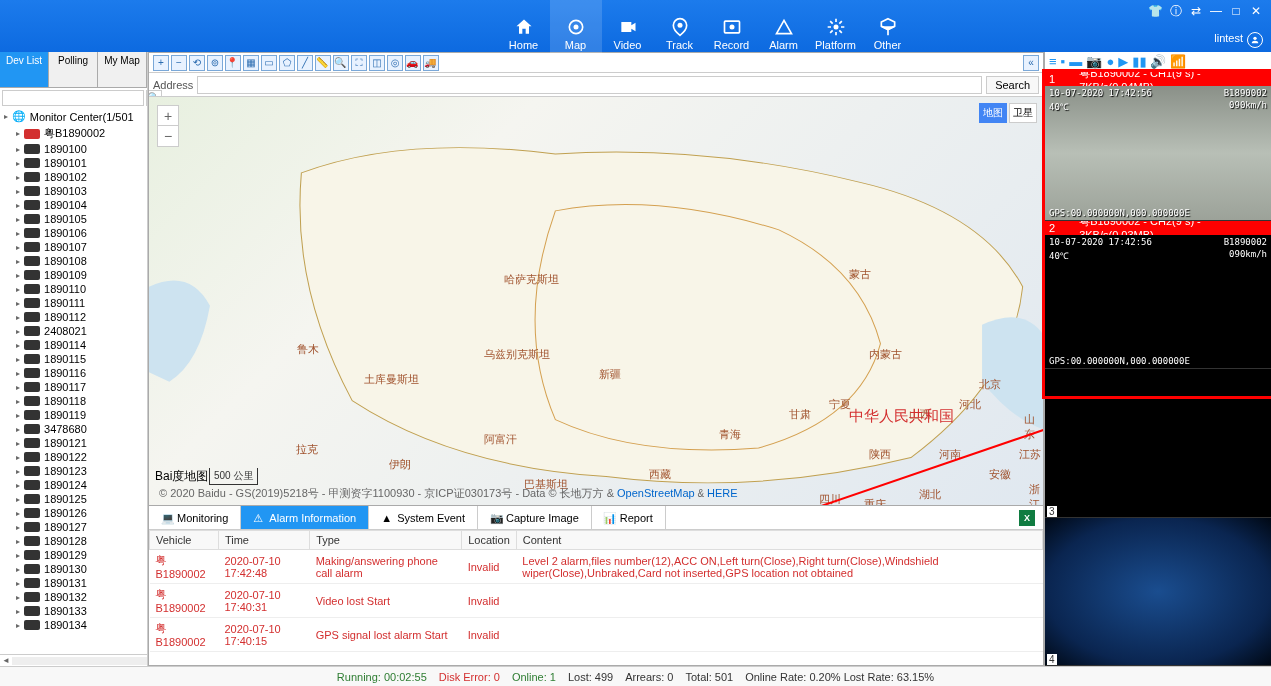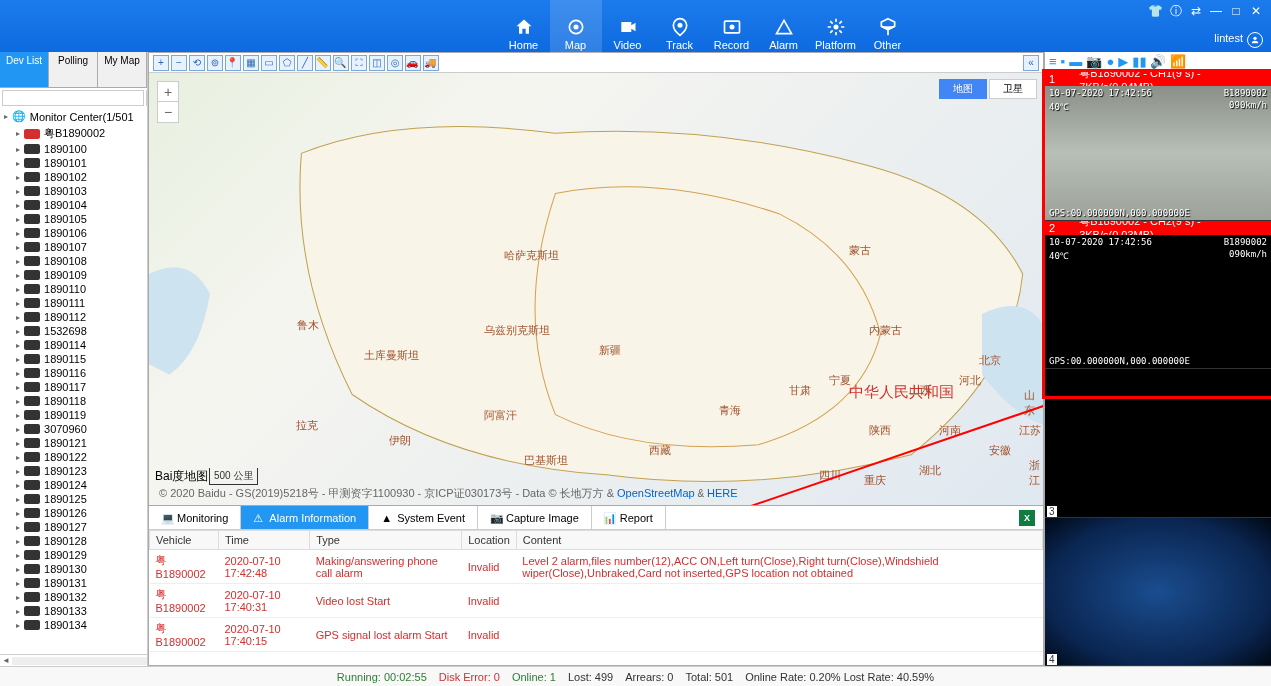--- a/index.html
+++ b/index.html
@@ -41,21 +41,21 @@
 .address-bar{height:24px;border-bottom:1px solid #ccc;display:flex;align-items:center;padding:0 4px;gap:4px}
 .address-bar label{font-size:11px;color:#555}
 .address-bar input{flex:1;border:1px solid #ccc;height:18px;padding:0 4px;font-size:11px}
 .address-bar .search-btn{padding:2px 8px;border:1px solid #ccc;background:#f8f8f8;cursor:pointer;font-size:11px}
 .map-container{flex:1;position:relative;background:#f5f5f0;overflow:hidden}
 .map-bg{position:absolute;inset:0;background:linear-gradient(135deg,#e8f0e0 0%,#f5f5f0 30%,#e0e8f0 100%)}
 .map-svg{position:absolute;inset:0;width:100%;height:100%}
 .map-label{position:absolute;font-size:11px;color:#a0522d;font-family:SimSun,serif}
 .map-label.red{color:#d32f2f;font-size:15px}
 .map-badges{position:absolute;top:6px;right:6px;display:flex;gap:2px}
-.map-badge{padding:2px 13px;font-size:10px;background:#fff;border:1px solid #ccc;cursor:pointer}
+.map-badge{padding:2px 3px;font-size:10px;background:#fff;border:1px solid #ccc;cursor:pointer}
 .map-badge.active{background:#4285f4;color:#fff;border-color:#4285f4}
 .zoom-ctrl{position:absolute;left:8px;top:8px;display:flex;flex-direction:column;border:1px solid #ccc;background:#fff}
 .zoom-ctrl span{width:20px;height:20px;display:flex;align-items:center;justify-content:center;border-bottom:1px solid #ccc;cursor:pointer;font-size:14px;color:#666}
 .zoom-ctrl span:last-child{border:none}
 .baidu-logo{position:absolute;left:6px;bottom:20px;font-size:12px;display:flex;align-items:center;gap:2px}
 .scale{position:absolute;left:60px;bottom:20px;font-size:10px;color:#333;padding:1px 4px;border-bottom:1px solid #333;border-left:1px solid #333;border-right:1px solid #333}
 .attribution{position:absolute;left:10px;bottom:4px;font-size:10px;color:#666}
 .attribution a{color:#06c}
 .bottom-panel{height:160px;border-top:1px solid #aaa;display:flex;flex-direction:column}
 .bottom-tabs{height:24px;display:flex;border-bottom:1px solid #ccc;align-items:center}
@@ -234,21 +234,21 @@
           <div class="tree-item">
             <span class="cam-icon"></span>
             <span>1890111</span>
           </div>
           <div class="tree-item">
             <span class="cam-icon"></span>
             <span>1890112</span>
           </div>
           <div class="tree-item">
             <span class="cam-icon"></span>
-            <span>1532698</span>
+            <span>2408021</span>
           </div>
           <div class="tree-item">
             <span class="cam-icon"></span>
             <span>1890114</span>
           </div>
           <div class="tree-item">
             <span class="cam-icon"></span>
             <span>1890115</span>
           </div>
           <div class="tree-item">
@@ -262,21 +262,21 @@
           <div class="tree-item">
             <span class="cam-icon"></span>
             <span>1890118</span>
           </div>
           <div class="tree-item">
             <span class="cam-icon"></span>
             <span>1890119</span>
           </div>
           <div class="tree-item">
             <span class="cam-icon"></span>
-            <span>3070960</span>
+            <span>3478680</span>
           </div>
           <div class="tree-item">
             <span class="cam-icon"></span>
             <span>1890121</span>
           </div>
           <div class="tree-item">
             <span class="cam-icon"></span>
             <span>1890122</span>
           </div>
           <div class="tree-item">
@@ -346,20 +346,25 @@
       <span class="toolbar-btn">⬠</span>
       <span class="toolbar-btn">╱</span>
       <span class="toolbar-btn">📏</span>
       <span class="toolbar-btn">🔍</span>
       <span class="toolbar-btn">⛶</span>
       <span class="toolbar-btn">◫</span>
       <span class="toolbar-btn">◎</span>
       <span class="toolbar-btn">🚗</span>
       <span class="toolbar-btn">🚚</span>
       <span class="toolbar-btn" style="margin-left:auto">«</span>
+    </div>
+    <div class="address-bar">
+      <label>Address</label>
+      <input type="text" style="">
+      <span class="search-btn">Search</span>
     </div>
     <div class="map-container">
       <div class="map-bg"></div>
       <svg class="map-svg" viewBox="0 0 880 430" preserveAspectRatio="none">
         <path d="M150,80 Q250,40 400,60 Q550,50 700,90 Q820,120 860,200 Q850,300 750,380 Q600,420 450,400 Q300,390 200,320 Q140,200 150,80 Z" fill="#f8f5e8" stroke="#c0a050" stroke-width="1"></path>
         <path d="M400,120 Q500,100 620,140 Q700,180 720,260 Q700,340 600,370 Q480,380 400,340 Q360,240 400,120 Z" fill="none" stroke="#d4a050" stroke-width="1"></path>
         <path d="M0,200 Q40,180 60,220 Q50,280 20,300 L0,290 Z" fill="#cde3f0"></path>
         <path d="M820,240 Q860,220 880,250 L880,350 Q850,340 820,300 Z" fill="#cde3f0"></path>
       </svg>
       <div id="map-labels">
@@ -513,14 +518,14 @@
   </div>
 </div>
 
 <div class="status-bar">
   <span class="green">Running:  00:02:55</span>
   <span class="red">Disk Error: 0</span>
   <span class="green">Online:  1</span>
   <span>Lost: 499</span>
   <span>Arrears:  0</span>
   <span>Total: 501</span>
-  <span>Online Rate: 0.20%     Lost Rate: 40.59%</span>
+  <span>Online Rate: 0.20%     Lost Rate: 63.15%</span>
 </div>
 
 </body></html>

